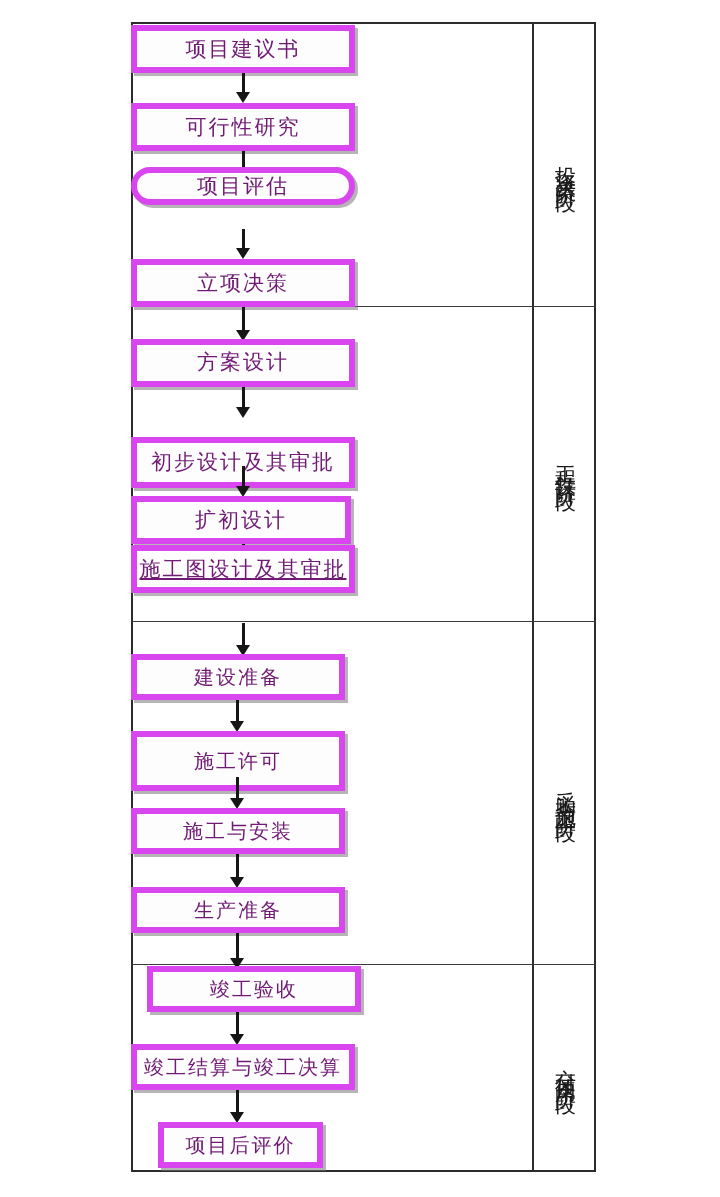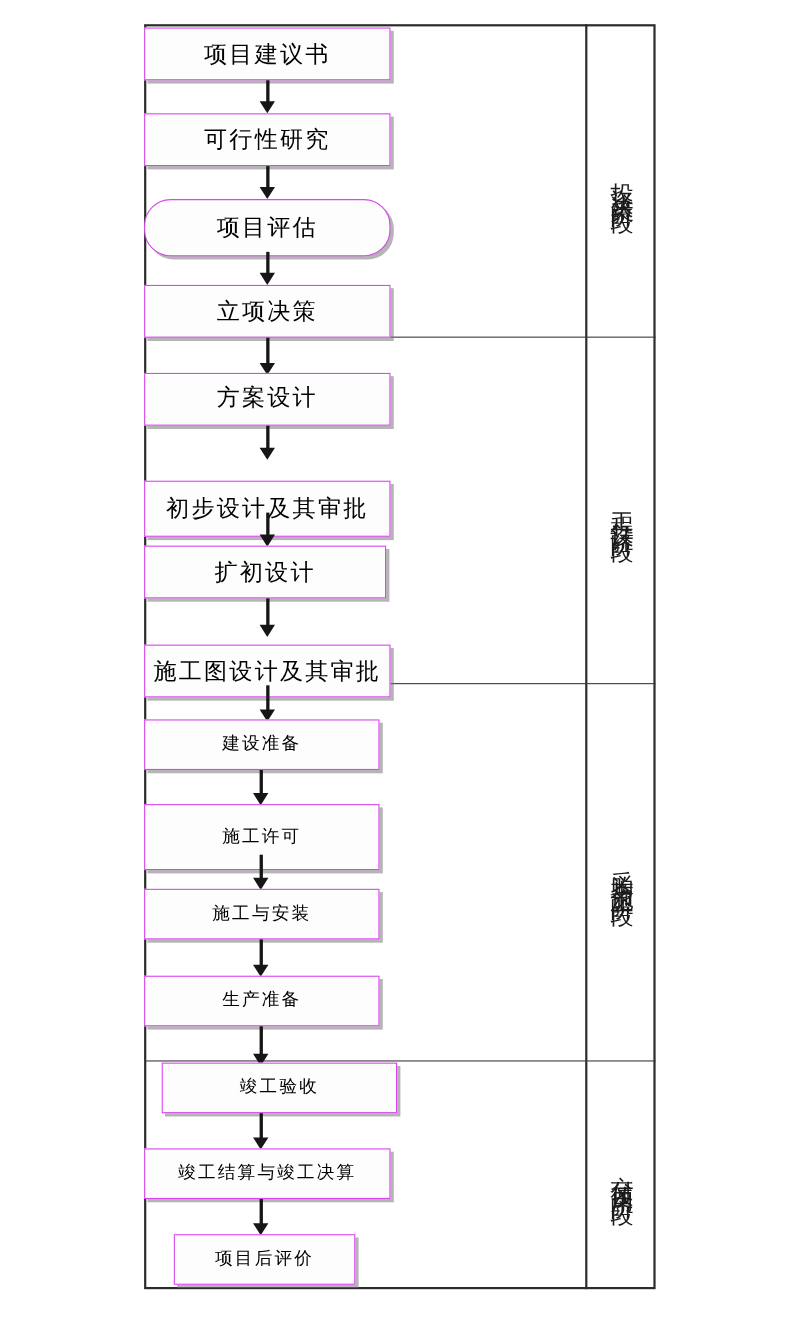--- a/index.html
+++ b/index.html
@@ -53,32 +53,32 @@
     width: 465px;
     height: 0;
     border-top: 1.5px solid #3a3a3a;
   }
 
   
   .node {
     position: absolute;
     box-sizing: border-box;
     background: #fdfdfd;
-    border: 1px solid #d946ef;
+    border: 6px solid #d946ef;
     box-shadow: 3px 3px 0 0 rgba(120,120,120,0.55);
     display: flex;
     align-items: center;
     justify-content: center;
-    color: #000000;
+    color: #701a75;
     font-size: 21px;
     letter-spacing: 2px;
     line-height: 1;
     white-space: nowrap;
   }
-  .node.narrow { font-size: 16px; }
+  .node.narrow { font-size: 20px; }
 
   
   .connector {
     position: absolute;
     width: 0;
     border-left: 3px solid #161616;
   }
   .arrowhead {
     position: absolute;
     width: 0;
@@ -120,41 +120,41 @@
   <div class="hdivider" style="top:964px;"></div>
 
   <div class="node" style="left:131px; top:25px;  width:224px; height:48px;">项目建议书</div>
   <div class="connector" style="left:242px; top:73px;  height:20px;"></div>
   <div class="arrowhead" style="left:236px; top:92px;"></div>
 
   <div class="node" style="left:131px; top:103px; width:224px; height:48px;">可行性研究</div>
   <div class="connector" style="left:242px; top:151px; height:20px;"></div>
   <div class="arrowhead" style="left:236px; top:170px;"></div>
 
-  <div class="node" style="left:131px; top:181px; width:224px; height:52px;border-radius:24px;">项目评估</div>
+  <div class="node" style="left:131px; top:167px; width:224px; height:38px;border-radius:24px;">项目评估</div>
   <div class="connector" style="left:242px; top:229px; height:20px;"></div>
   <div class="arrowhead" style="left:236px; top:248px;"></div>
 
   <div class="node" style="left:131px; top:259px; width:224px; height:48px;">立项决策</div>
   <div class="connector" style="left:242px; top:307px; height:24px;"></div>
   <div class="arrowhead" style="left:236px; top:330px;"></div>
 
   <div class="node" style="left:131px; top:339px; width:224px; height:48px;font-family:Liberation Mono, monospace;">方案设计</div>
   <div class="connector" style="left:242px; top:387px; height:21px;"></div>
   <div class="arrowhead" style="left:236px; top:407px;"></div>
 
   <div class="node" style="left:131px; top:437px; width:224px; height:51px;">初步设计及其审批</div>
   <div class="connector" style="left:242px; top:466px; height:21px;"></div>
   <div class="arrowhead" style="left:236px; top:486px;"></div>
 
   <div class="node" style="left:131px; top:496px; width:220px; height:48px;">扩初设计</div>
   <div class="connector" style="left:242px; top:544px; height:25px;"></div>
   <div class="arrowhead" style="left:236px; top:568px;"></div>
 
-  <div class="node" style="left:131px; top:586px; width:224px; height:48px;">施工图设计及其审批</div>
+  <div class="node" style="left:131px; top:545px; width:224px; height:48px;text-decoration:underline;">施工图设计及其审批</div>
   <div class="connector" style="left:242px; top:623px; height:23px;"></div>
   <div class="arrowhead" style="left:236px; top:645px;"></div>
 
   <div class="node narrow" style="left:131px; top:654px; width:214px; height:46px;">建设准备</div>
   <div class="connector" style="left:236px; top:700px; height:22px;"></div>
   <div class="arrowhead" style="left:230px; top:721px;"></div>
 
   <div class="node narrow" style="left:131px; top:731px; width:214px; height:60px;">施工许可</div>
   <div class="connector" style="left:236px; top:777px; height:22px;"></div>
   <div class="arrowhead" style="left:230px; top:798px;"></div>

